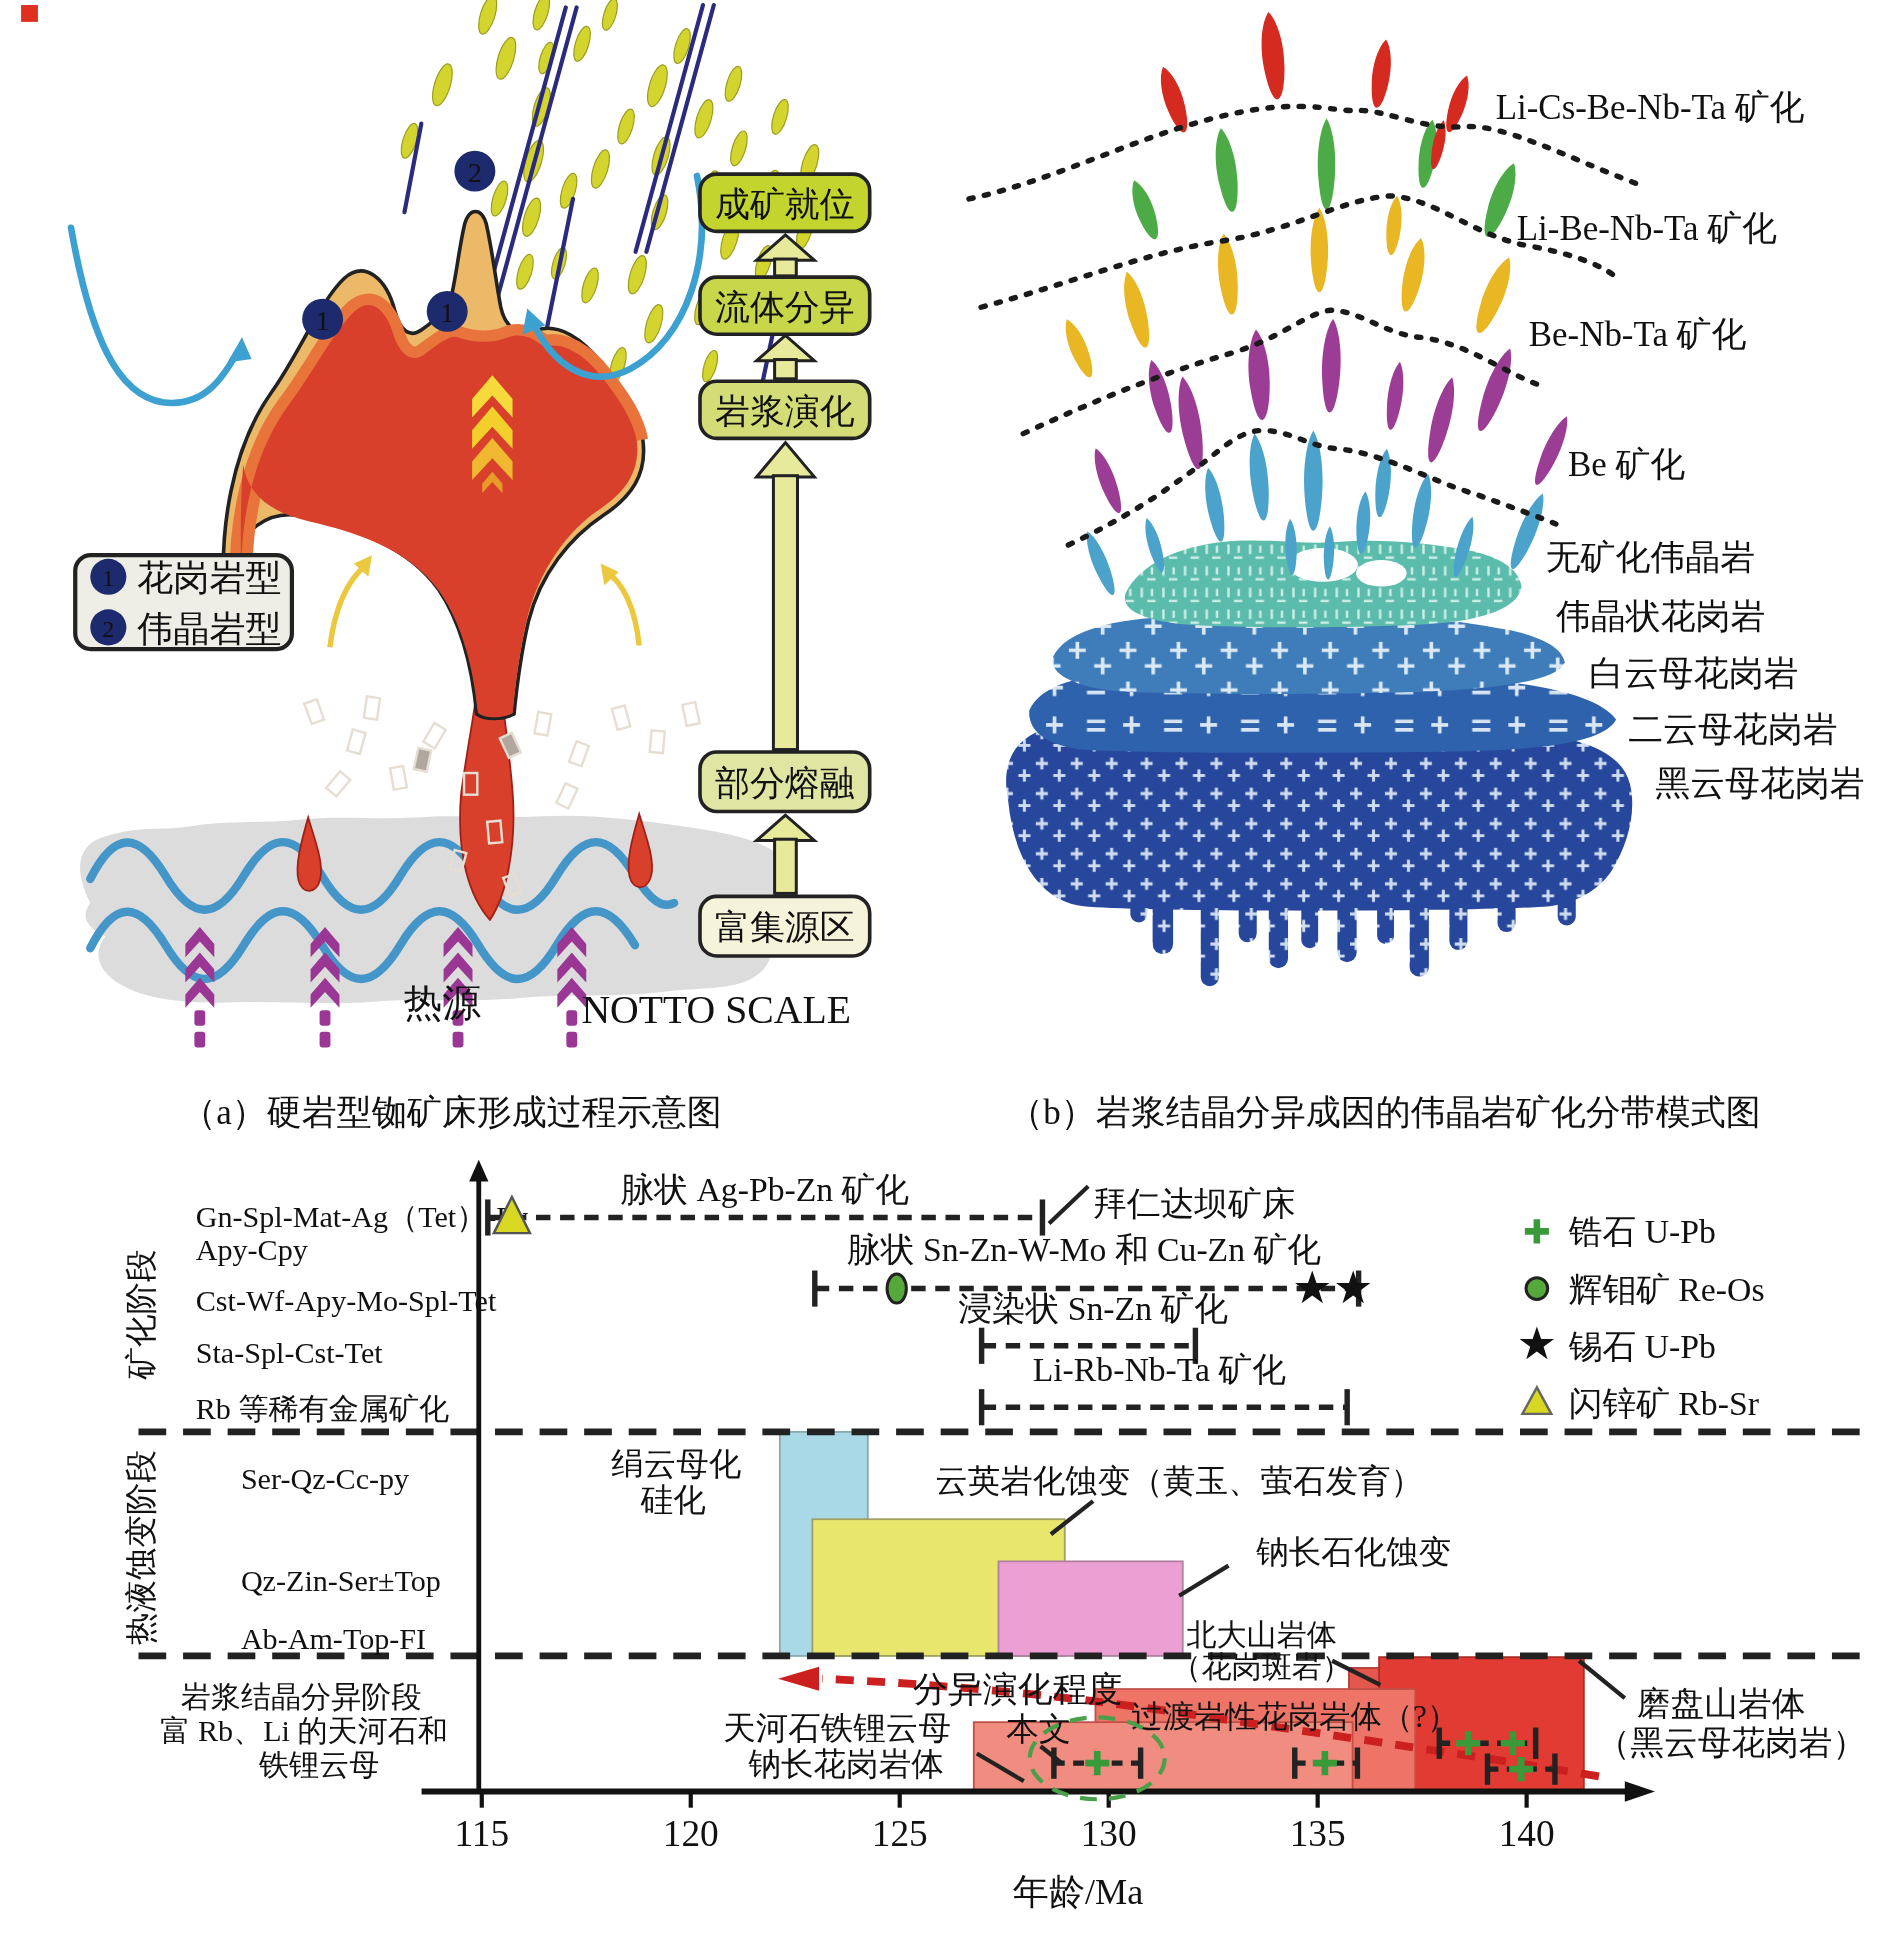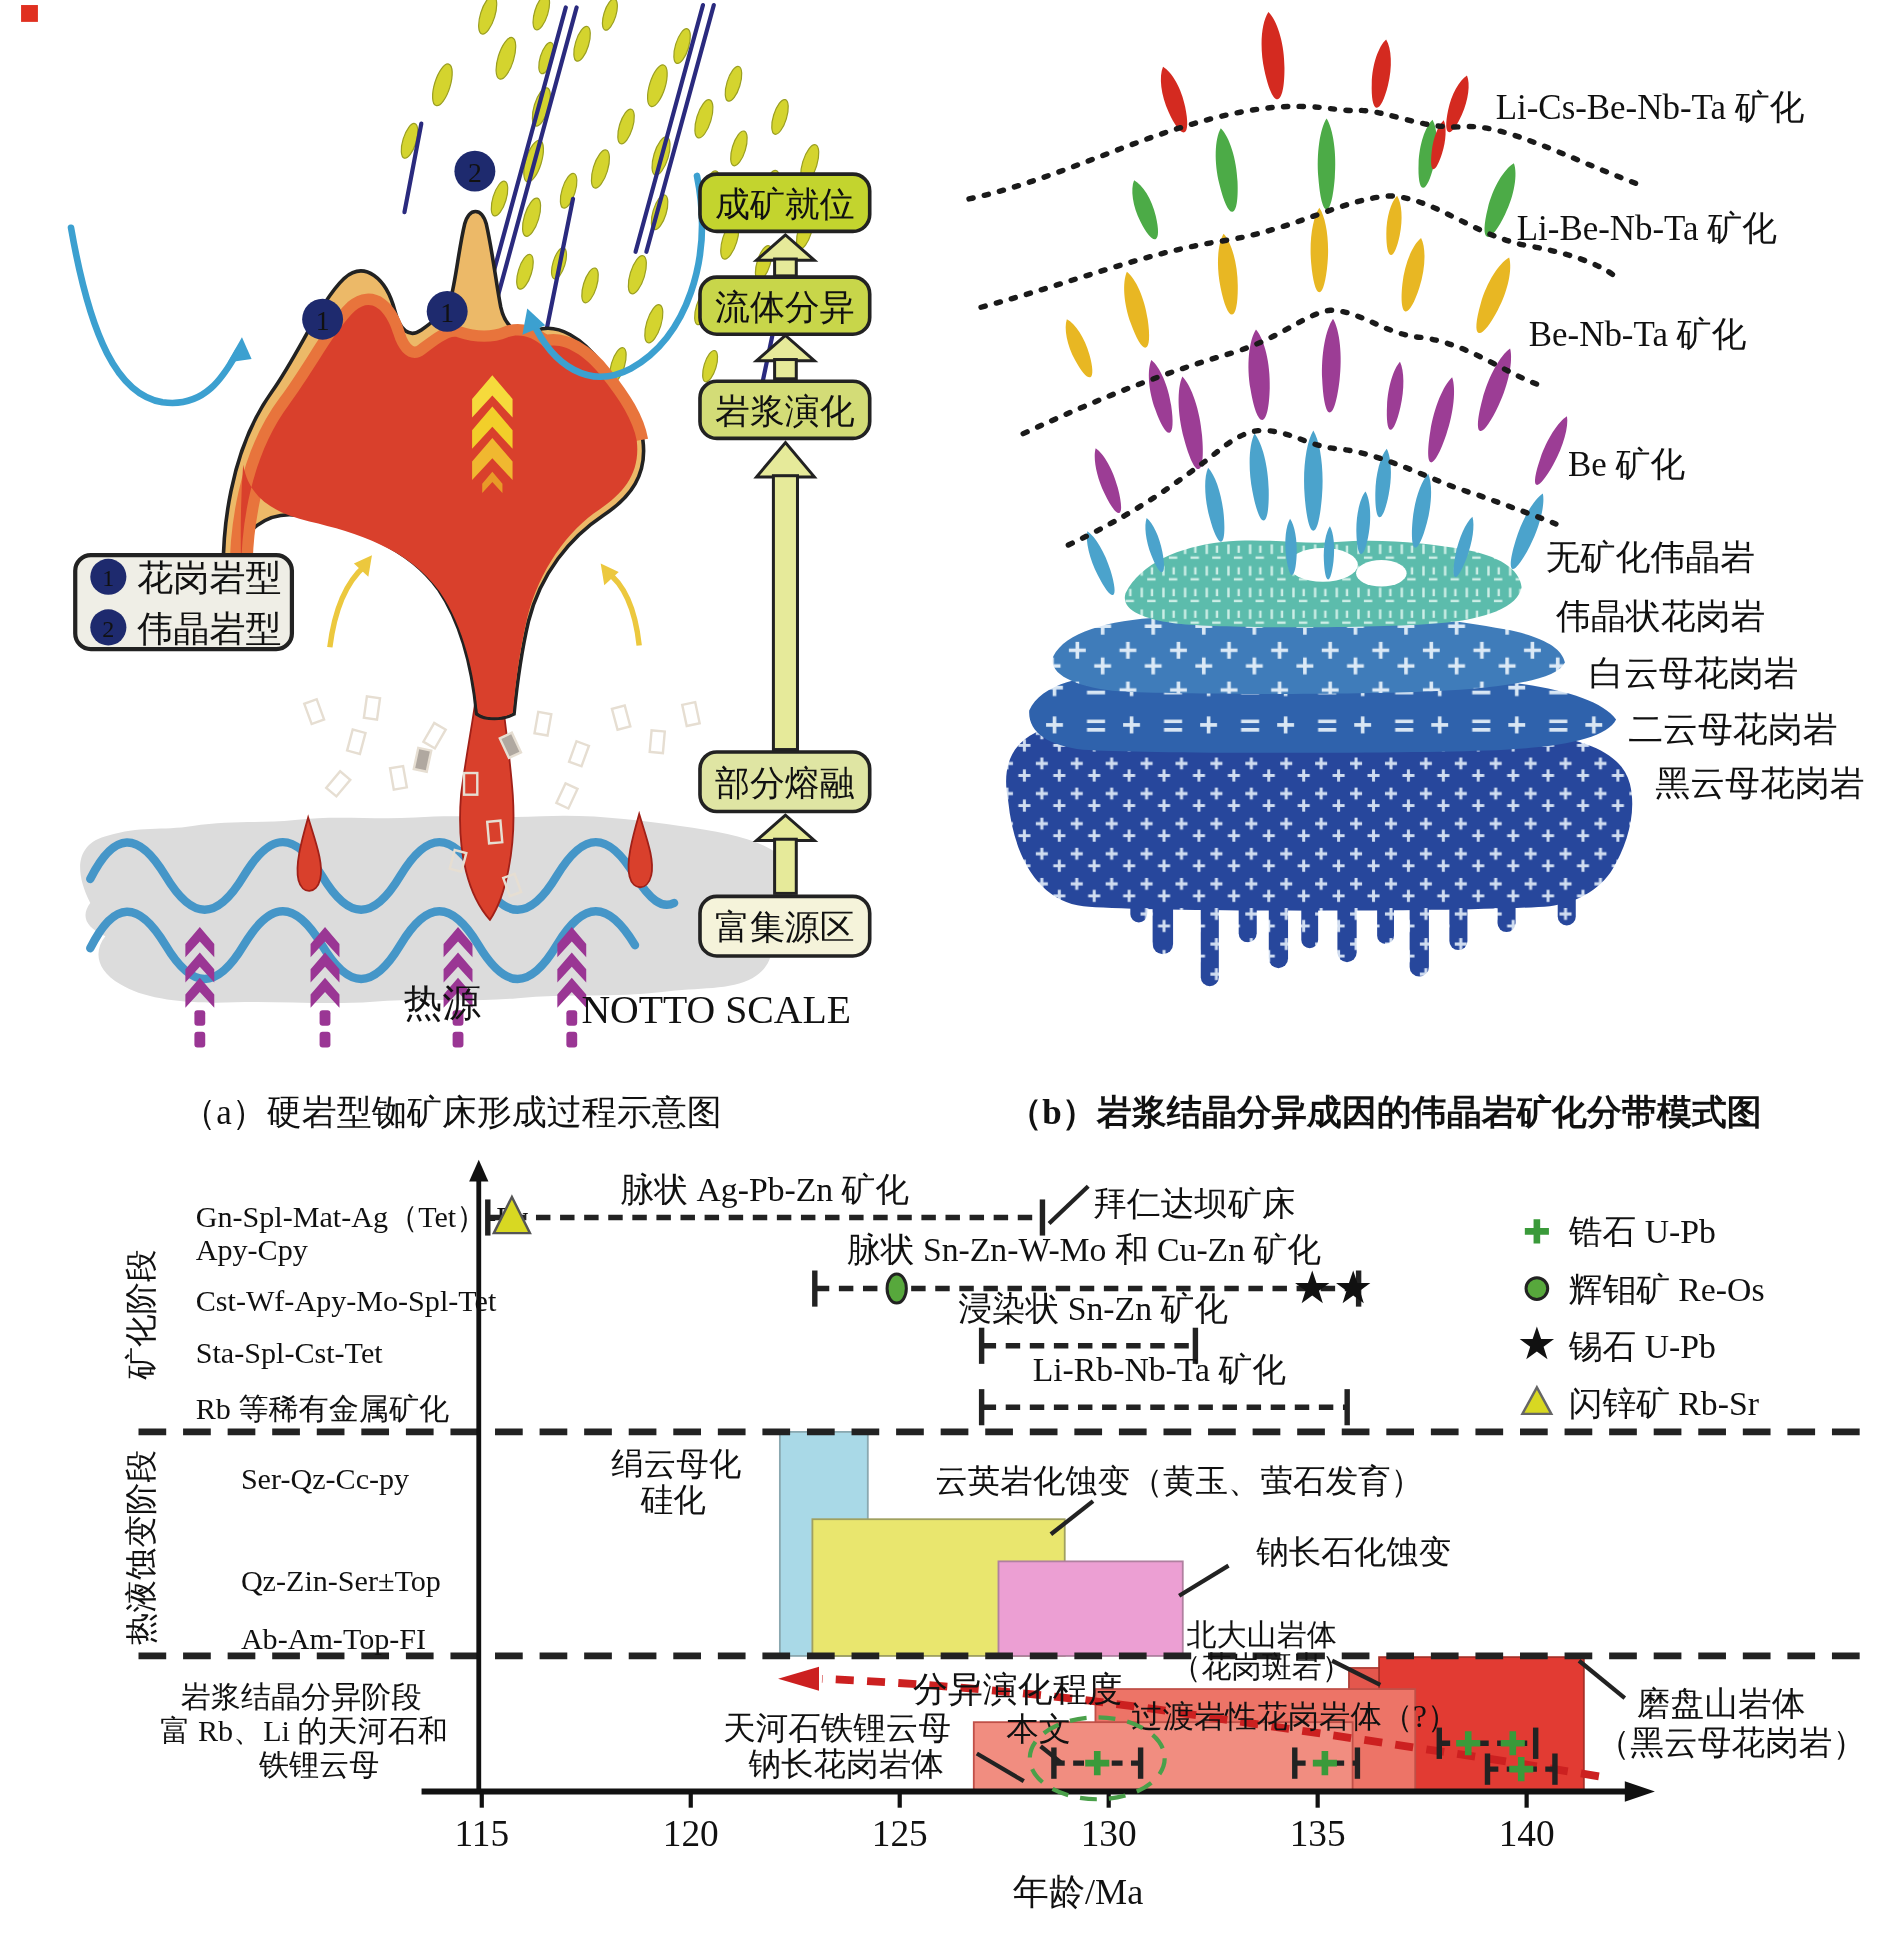--- a/index.html
+++ b/index.html
@@ -337,21 +337,21 @@
   <text x="940" y="575" font-size="58">Be-Nb-Ta 矿化</text>
   <text x="1005" y="790" font-size="58">Be 矿化</text>
   <text x="968" y="945" font-size="58">无矿化伟晶岩</text>
   <text x="985" y="1043" font-size="58">伟晶状花岗岩</text>
   <text x="1040" y="1138" font-size="58">白云母花岗岩</text>
   <text x="1105" y="1230" font-size="58">二云母花岗岩</text>
   <text x="1150" y="1320" font-size="58">黑云母花岗岩</text>
 </svg>
 
 <div class="caption" style="left:60px;top:1089px;width:783px;">（a）硬岩型铷矿床形成过程示意图</div>
-<div class="caption" style="left:993px;top:1089px;width:783px;font-weight:bold;">（b）岩浆结晶分异成因的伟晶岩矿化分带模式图</div>
+<div class="caption" style="left:993px;top:1089px;width:783px;">（b）岩浆结晶分异成因的伟晶岩矿化分带模式图</div>
 
 <svg width="1897" height="792" viewBox="0 0 3150 1315" style="left:0;top:1144px;">
   <defs>
     <polygon id="star" points="0,-30 7.05,-9.27 28.53,-9.27 11.15,3.54 17.63,24.27 0,11.46 -17.63,24.27 -11.15,3.54 -28.53,-9.27 -7.05,-9.27"></polygon>
     <path id="gplus" d="M -20 0 H 20 M 0 -20 V 20"></path>
   </defs>
 
   <rect x="2240" y="870" width="280" height="205" fill="#e4574d" stroke="#b04038" stroke-width="3"></rect>
   <rect x="2290" y="852" width="340" height="223" fill="#e23b33" stroke="#a83028" stroke-width="3"></rect>
   <rect x="1819" y="905" width="531" height="170" fill="#ed7467" stroke="#c05048" stroke-width="3"></rect>

